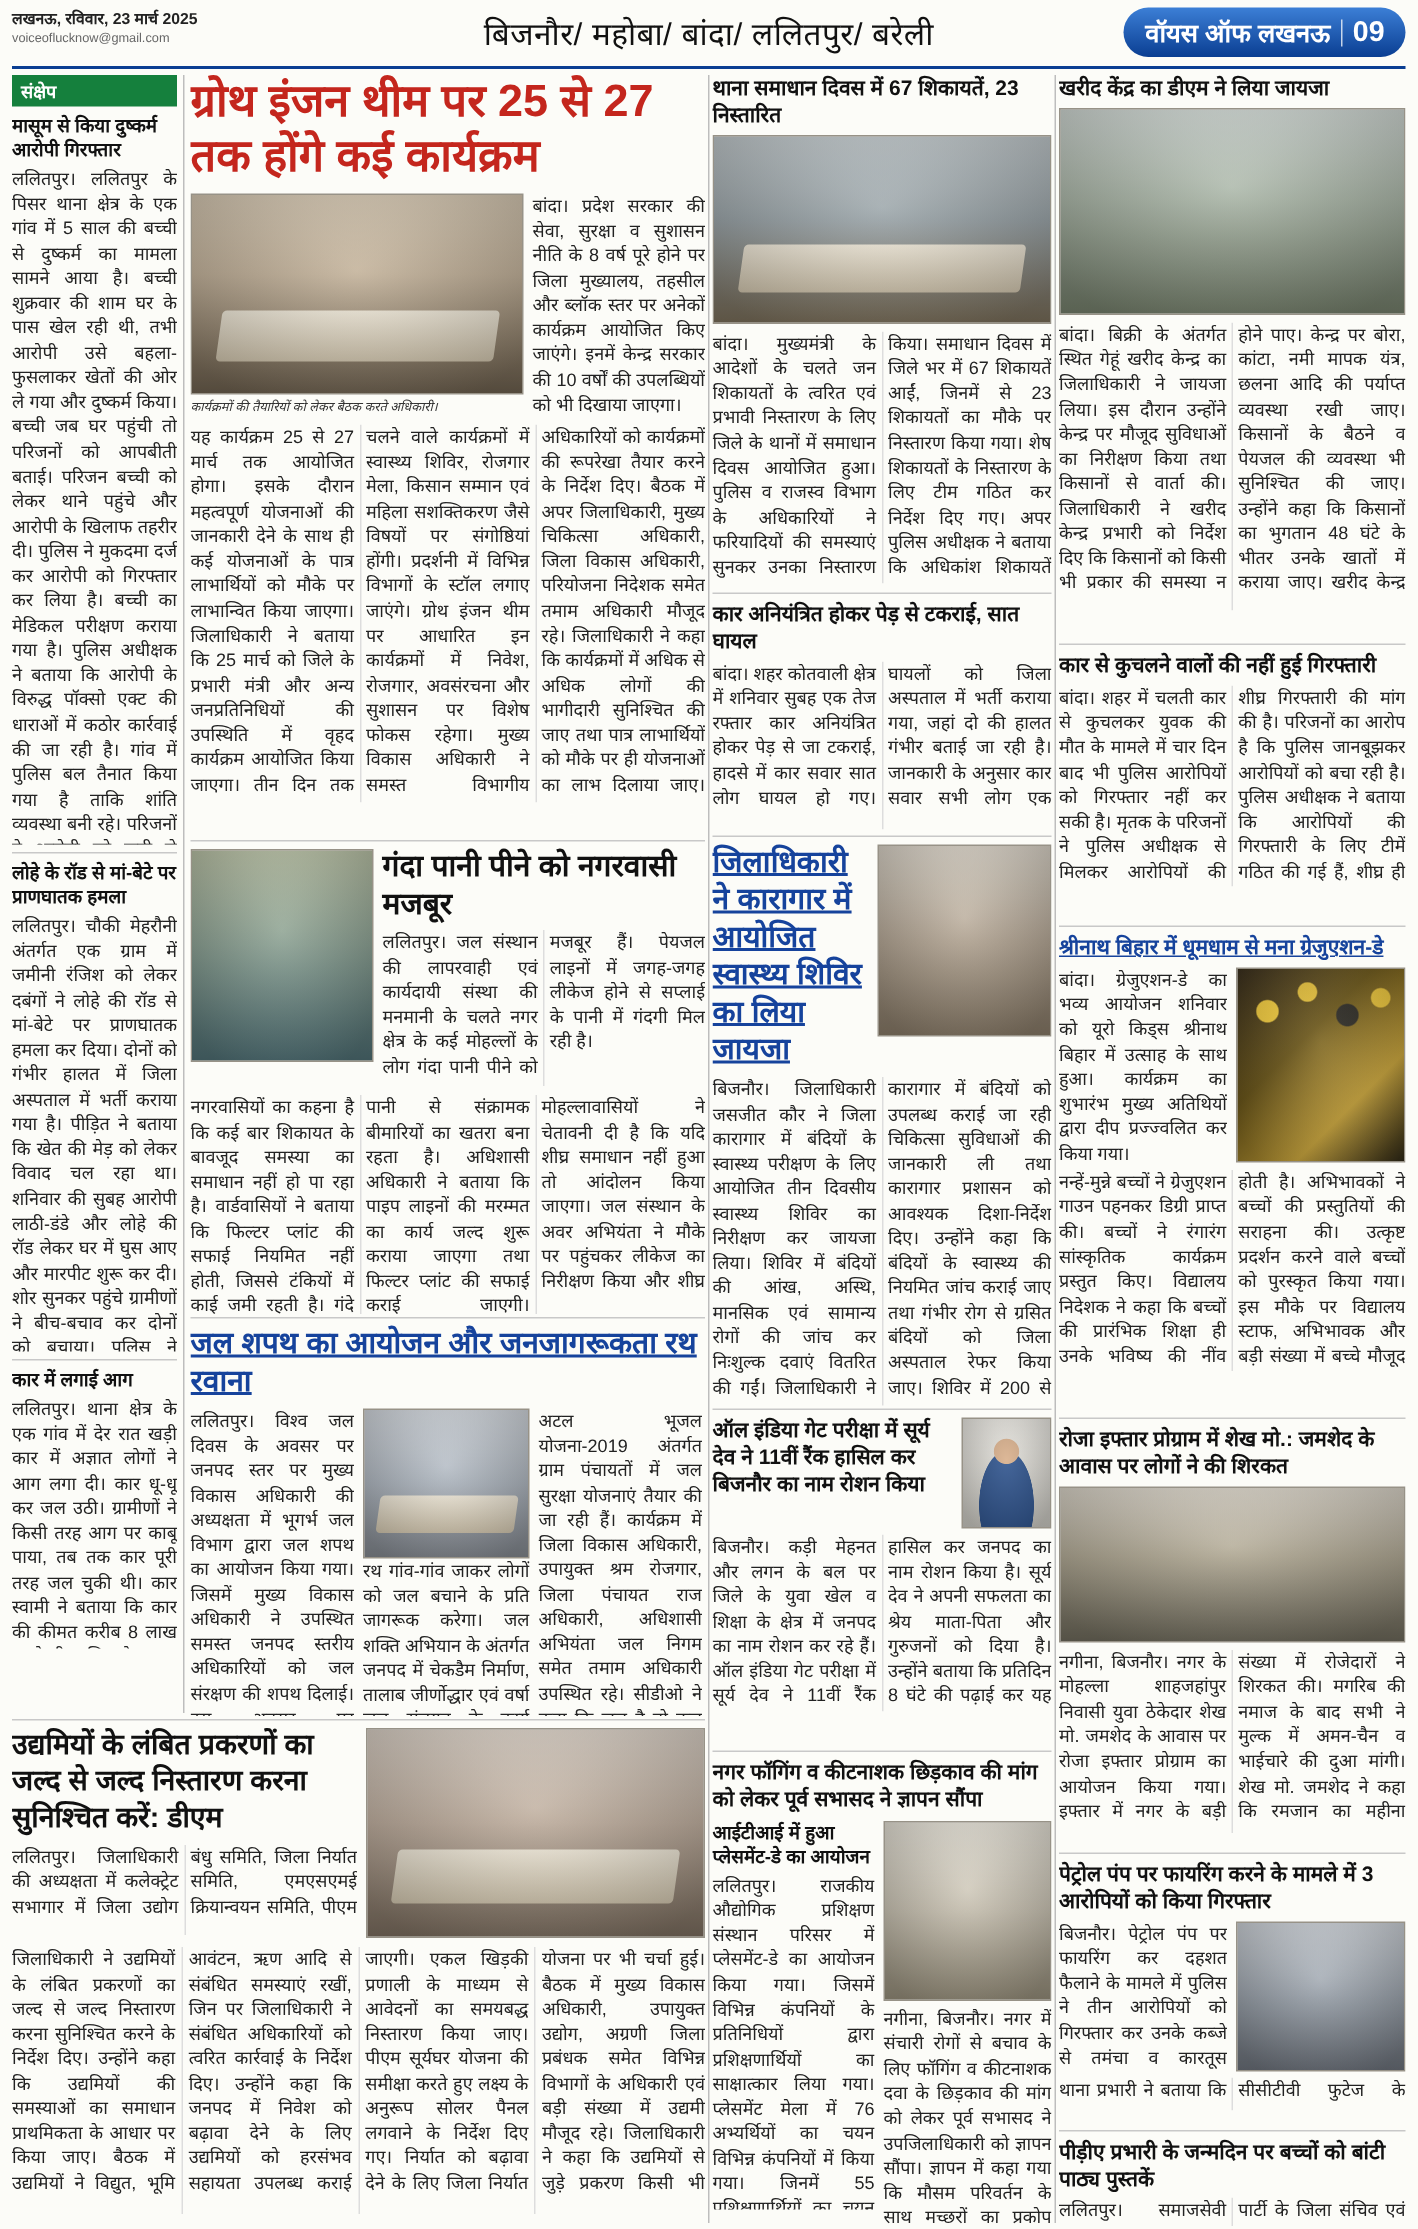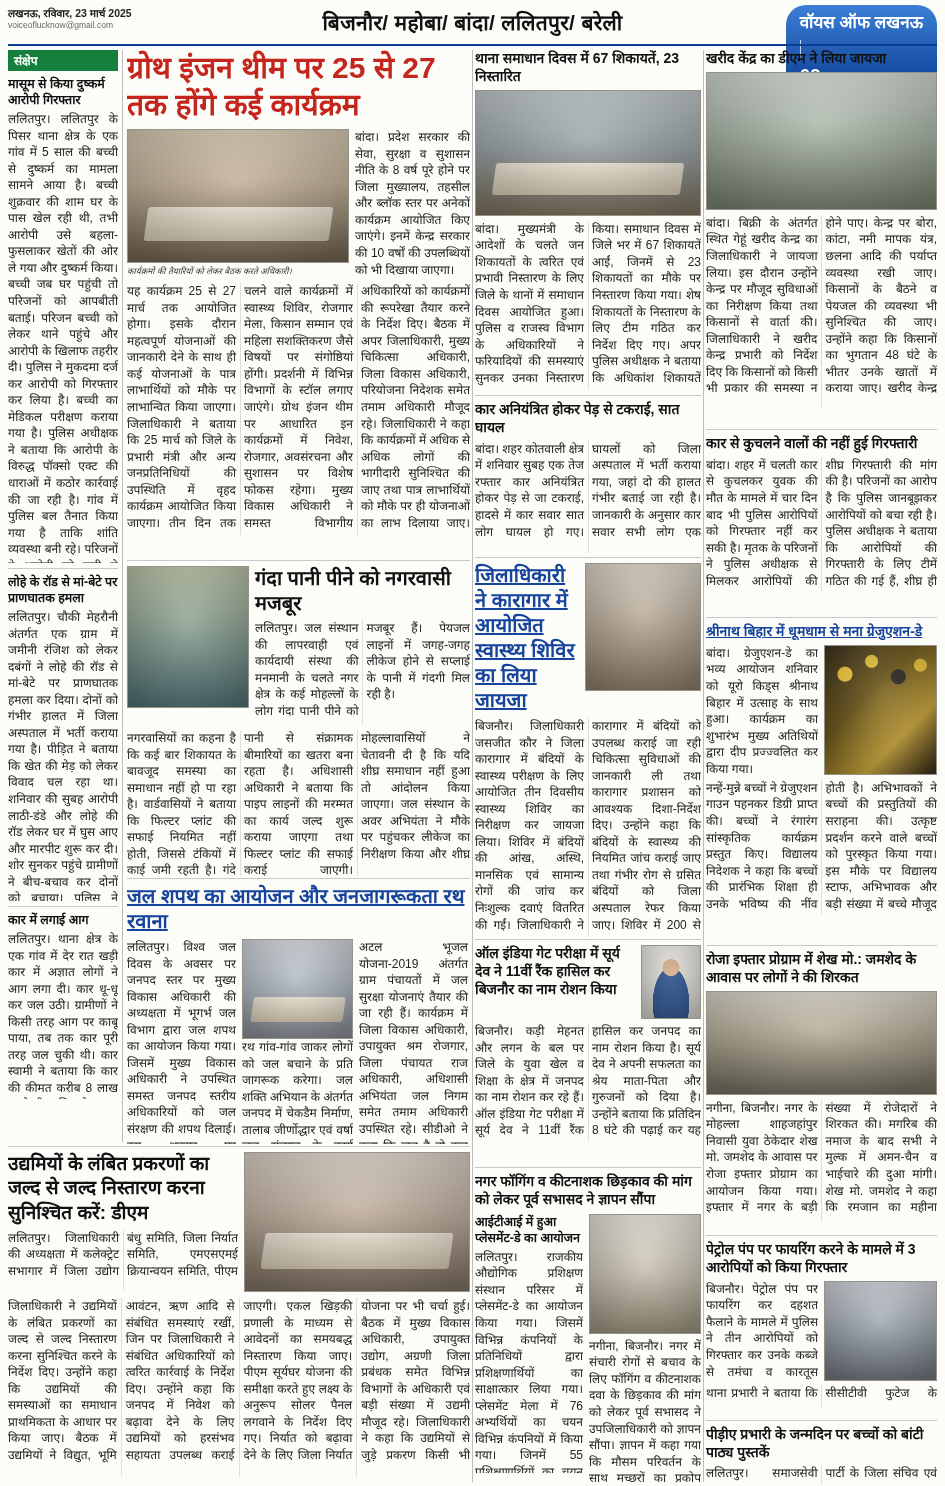--- a/index.html
+++ b/index.html
@@ -6,25 +6,25 @@
   html,body { width:945px; }
   body {
     position:relative; height:1486px; background:#fcfcf8;
     font-family:"Liberation Sans", sans-serif; color:#1a1a1a; overflow:hidden;
   }
   
   .mh-left  { position:absolute; left:8px; top:7px; line-height:1.25; }
   .mh-date  { font-size:10.5px; font-weight:700; color:#222; }
   .mh-email { font-size:8.5px; color:#666; }
   .mh-center{ position:absolute; left:0; right:0; top:8px; text-align:center;
-              font-size:21px; font-weight:700; color:#111; letter-spacing:.3px; }
+              font-size:21px; font-weight:400; color:#111; letter-spacing:.3px; }
   .mh-right { position:absolute; right:8px; top:5px; }
-  .brand-pill { display:flex; gap:7px;
+  .brand-pill { display:flex; align-items:center; gap:7px;
     background:linear-gradient(180deg,#3c7fd6,#0a3e92); color:#fff;
-    border-radius:20px; padding:5px 14px; font-size:17px; font-weight:800;flex-direction:column; }
+    border-radius:20px; padding:5px 14px; font-size:17px; font-weight:800; }
   .pill-divider { width:1px; height:18px; background:rgba(255,255,255,.75); }
   .page-no { font-size:19px; font-weight:800; }
   .mh-rule { position:absolute; left:8px; right:8px; top:44px; border-top:2px solid #0a3e92; }
   
   .art { position:absolute; overflow:hidden; }
   .row { display:flex; gap:6px; }
   .sep { border-top:1px solid #c8c8c8; padding-top:5px; }
   .vrule { position:absolute; width:0; border-left:1px solid #bdbdbd; }
   
   .h-xxl { font-size:30px; line-height:1.22; font-weight:800; }

